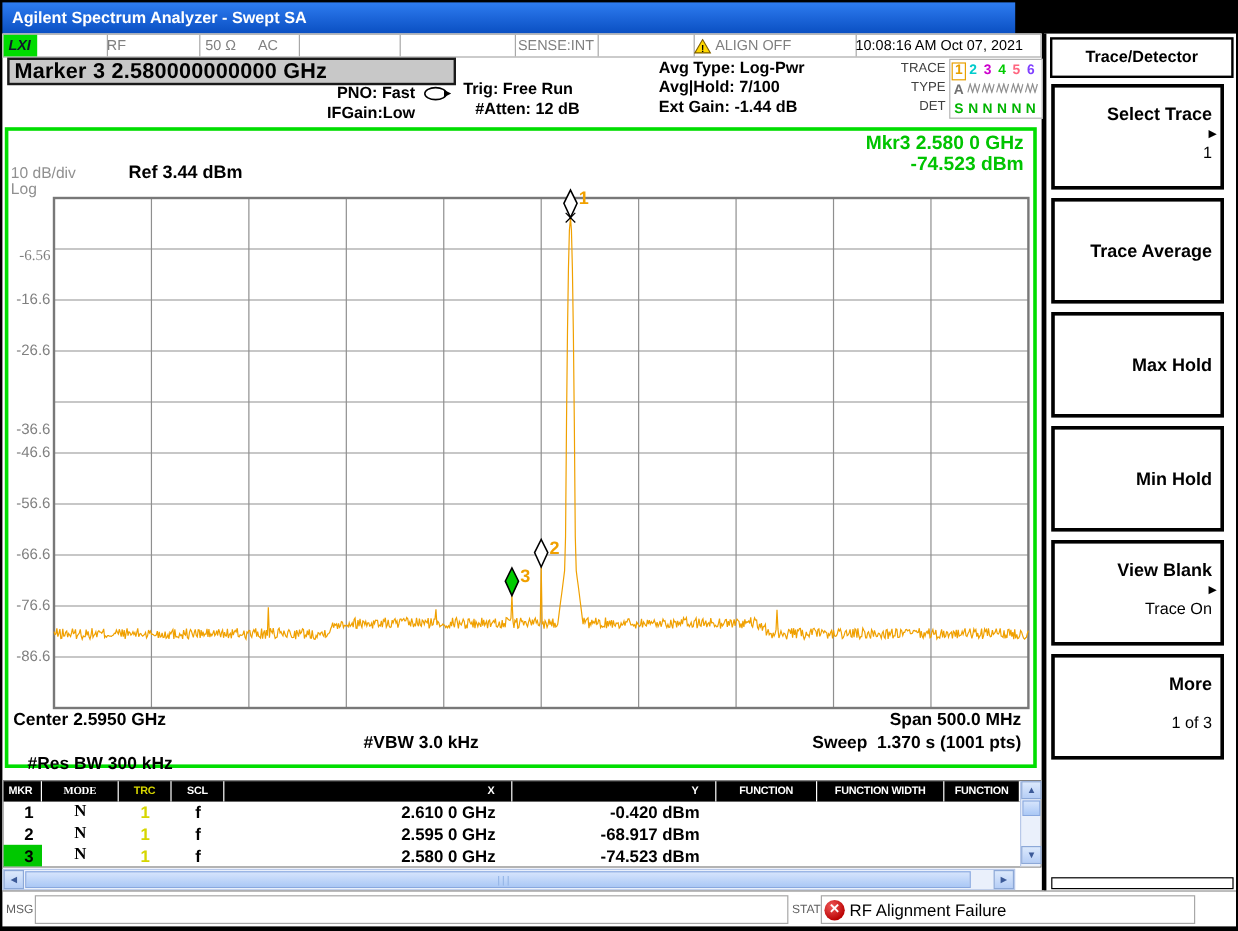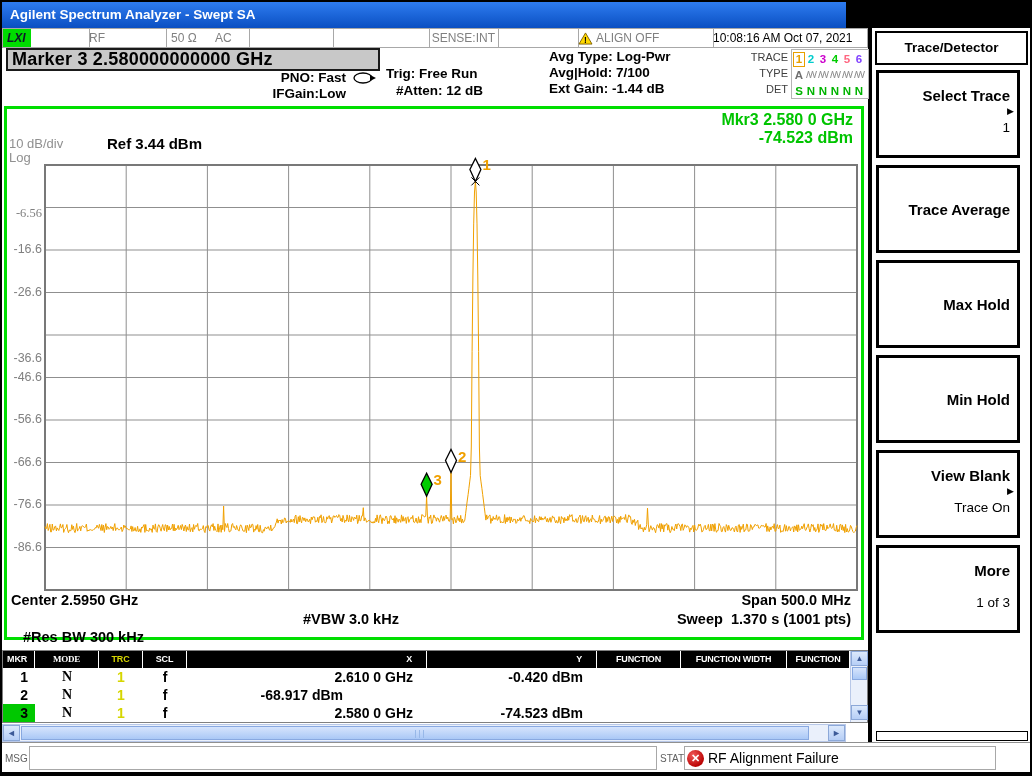--- a/index.html
+++ b/index.html
@@ -264,20 +264,21 @@
           <div class="tcell c-y">-0.420 dBm</div>
           <div class="tcell c-fn"></div>
           <div class="tcell c-fw"></div>
           <div class="tcell c-fv"></div>
         </div>
         <div class="trow">
           <div class="tcell c-mkr">2</div>
           <div class="tcell c-mode">N</div>
           <div class="tcell c-trc">1</div>
           <div class="tcell c-scl">f</div>
+          <div class="tcell c-x">2.595 0 GHz</div>
           <div class="tcell c-y">-68.917 dBm</div>
           <div class="tcell c-fn"></div>
           <div class="tcell c-fw"></div>
           <div class="tcell c-fv"></div>
         </div>
         <div class="trow">
           <div class="tcell c-mkr sel">3</div>
           <div class="tcell c-mode">N</div>
           <div class="tcell c-trc">1</div>
           <div class="tcell c-scl">f</div>

